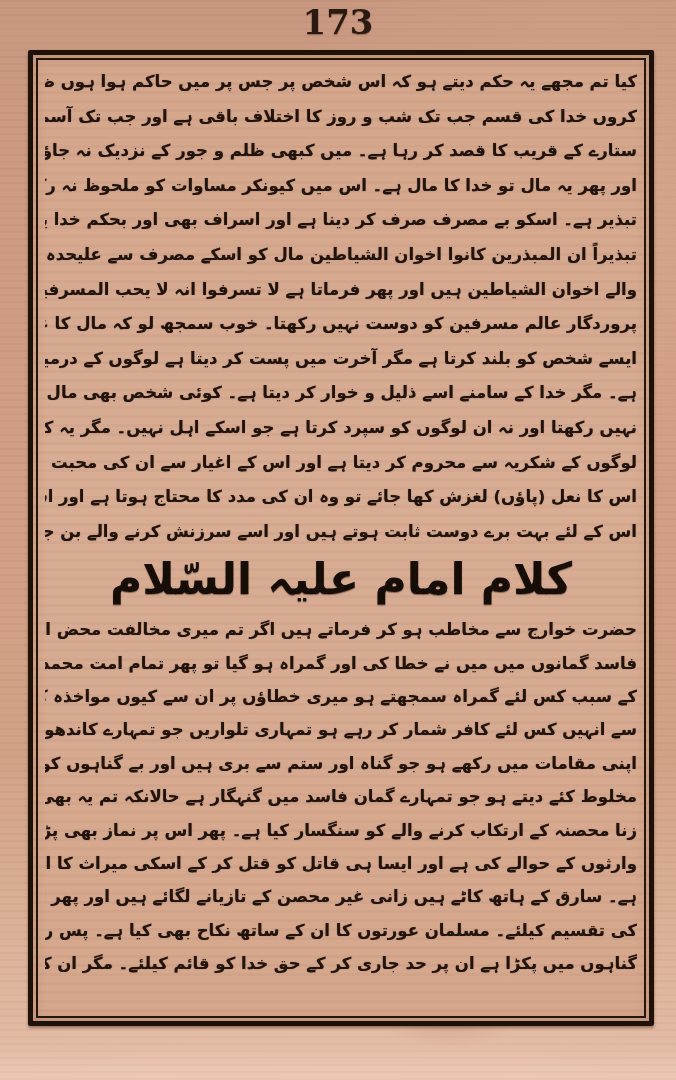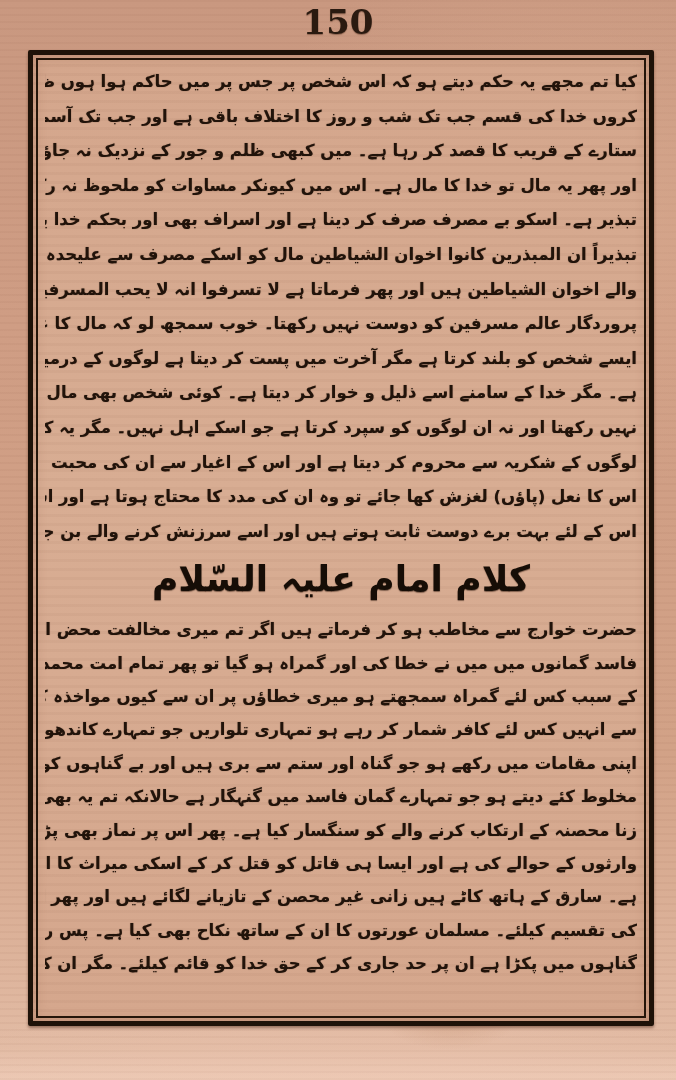--- a/index.html
+++ b/index.html
@@ -43,33 +43,33 @@
   .line{
     height:34.6px;line-height:34.6px;
     font-size:16.5px;font-weight:bold;
     text-align:justify;text-align-last:justify;
     white-space:nowrap;overflow:hidden;
     text-shadow:0 0 1px rgba(40,20,10,.55);
   }
   .block2 .line{height:33.4px;line-height:33.4px;}
   .heading{
     height:64px;line-height:60px;text-align:center;text-align-last:center;
-    font-size:36px;font-weight:bold;color:#160d06;
+    font-size:44px;font-weight:bold;color:#160d06;
     text-shadow:0 1px 1px rgba(40,20,10,.5);
     white-space:nowrap;overflow:hidden;
   }
 </style>
 </head>
 <body>
 
 <div class="stain stain1"></div>
 <div class="stain stain2"></div>
 <div class="stain stain3"></div>
 
-<div class="page-number">150</div>
+<div class="page-number">173</div>
 
 <div class="frame">
   <div class="text-area">
 
     <div class="block block1">
       <div class="line">کیا تم مجھے یہ حکم دیتے ہو کہ اس شخص پر جس پر میں حاکم ہوا ہوں ظلم و جور کے ساتھ نصرت و فتح حاصل</div>
       <div class="line">کروں خدا کی قسم جب تک شب و روز کا اختلاف باقی ہے اور جب تک آسمان میں ایک ستارہ دوسرے</div>
       <div class="line">ستارے کے قریب کا قصد کر رہا ہے۔ میں کبھی ظلم و جور کے نزدیک نہ جاؤں گا اگر میرا مال بھی ہوتا تو بھی مساوی ہی تقسیم کرتا</div>
       <div class="line">اور پھر یہ مال تو خدا کا مال ہے۔ اس میں کیونکر مساوات کو ملحوظ نہ رکھوں۔ خبردار ہو جا کہ مال کا غیر مستحق کو عطا کرنا</div>
       <div class="line">تبذیر ہے۔ اسکو بے مصرف صرف کر دینا ہے اور اسراف بھی اور بحکم خدا یہ دونوں حرام ہیں جیسا کہ فرمایا ہے و لا تبذر</div>

